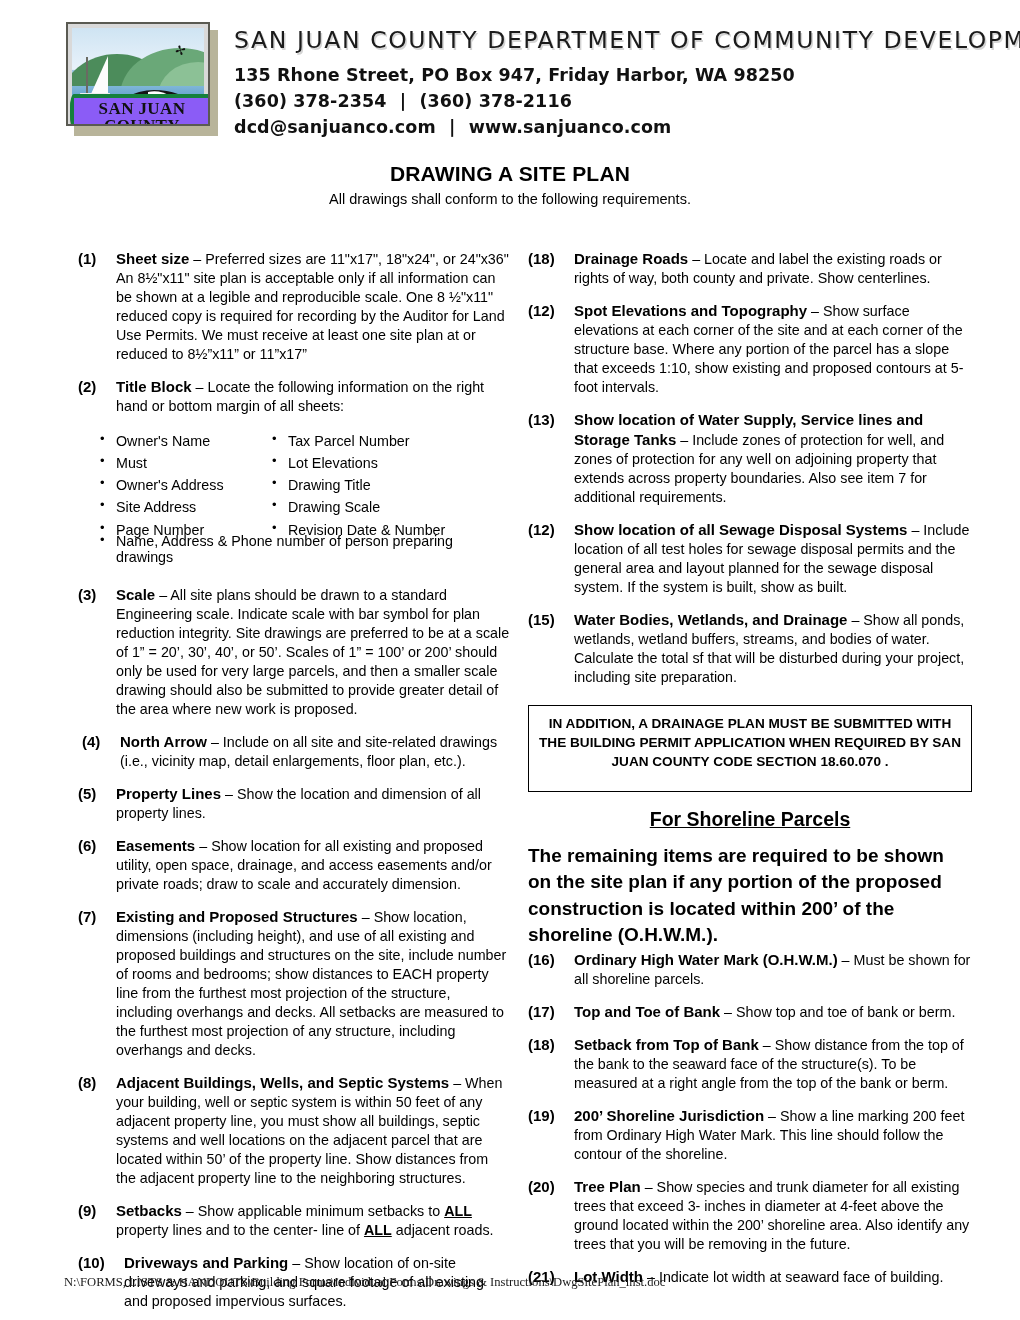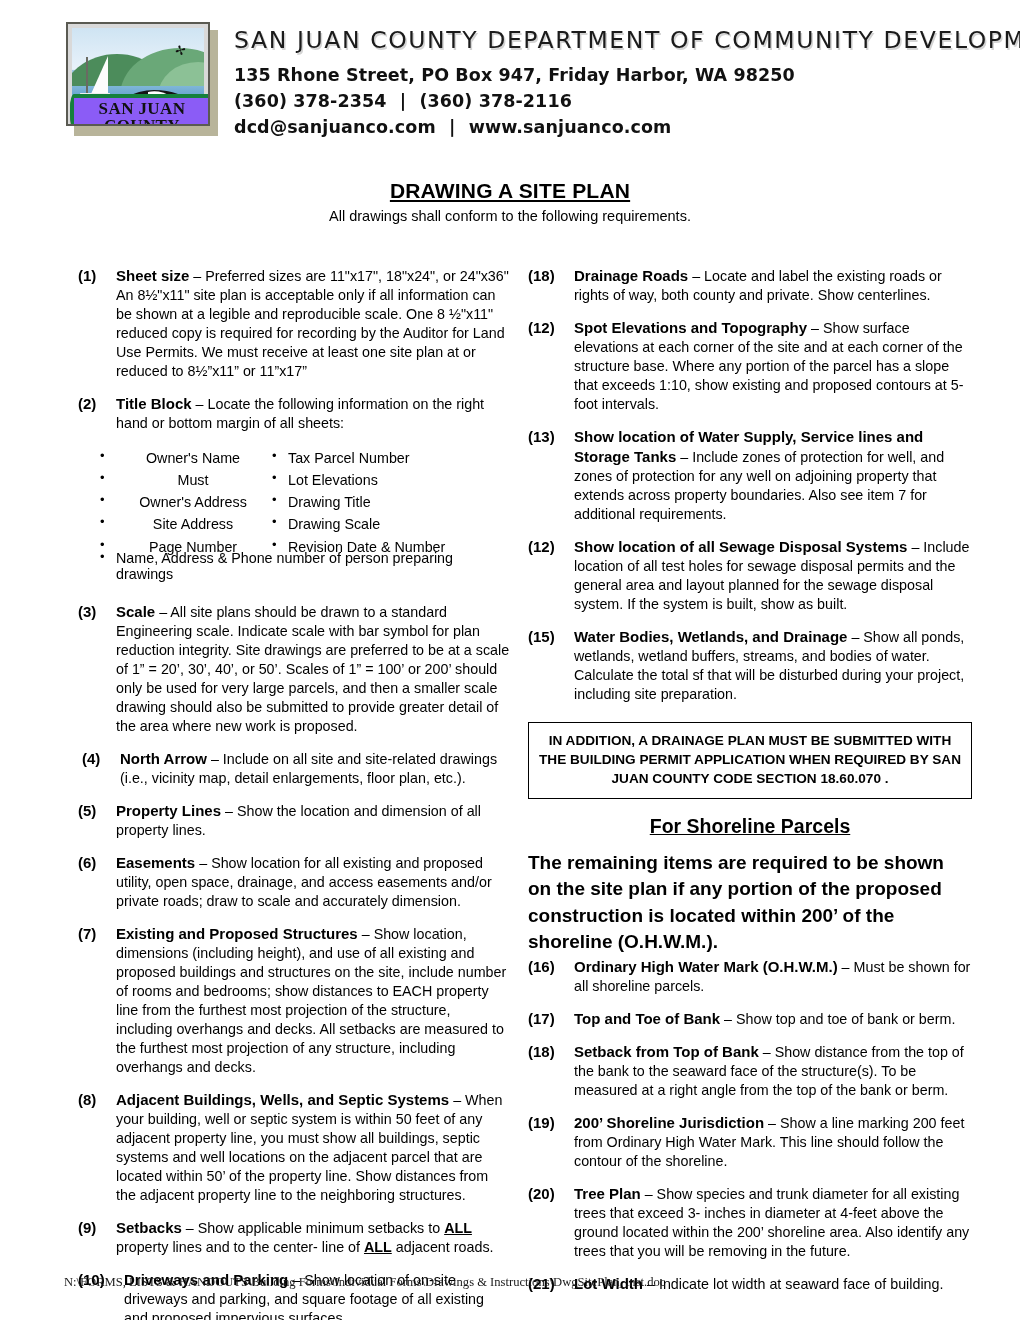--- a/index.html
+++ b/index.html
@@ -143,23 +143,22 @@
     letter-spacing: 0.1px;
   }
   .org-line.tight { margin-top: 6px; }
   .org-line .sep { padding: 0 7px; }
 
   
   .doc-title {
     text-align: center;
     font-size: 21px;
     font-weight: bold;
-    margin-top: 47px;
+    margin-top: 30px;
     letter-spacing: 0.2px;
-    text-decoration: underline;
   }
   .doc-sub {
     text-align: center;
     font-size: 14.5px;
     margin-top: 5px;
   }
 
   
   .columns {
     display: flex;
@@ -213,39 +212,39 @@
     padding-left: 18px;
     line-height: 1.55;
   }
   .bullets li::before {
     content: "\2022";
     position: absolute;
     left: 2px;
     top: -1px;
     font-size: 13px;
   }
-  .bul-col-a { width: 172px; flex: 0 0 auto; text-align: center; }
+  .bul-col-a { width: 172px; flex: 0 0 auto; }
   .bul-col-b { width: 200px; flex: 0 0 auto; }
   .bullets-full {
     padding-left: 20px;
     font-size: 14.3px;
     margin-top: -26px;
     margin-bottom: 20px;
   }
   .bullets-full ul { list-style: none; margin: 0; padding: 0; }
   .bullets-full li { position: relative; padding-left: 18px; }
   .bullets-full li::before {
     content: "\2022";
     position: absolute; left: 2px; top: -1px; font-size: 13px;
   }
 
   
   .notice-box {
     border: 1.5px solid #000;
-    padding: 9px 10px 10px 10px;
+    padding: 9px 10px 20px 10px;
     margin: 18px 0 4px 0;
     text-align: center;
     font-size: 13.6px;
     font-weight: bold;
     line-height: 1.38;
   }
 
   .shoreline-head {
     text-align: center;
     font-size: 19.5px;

